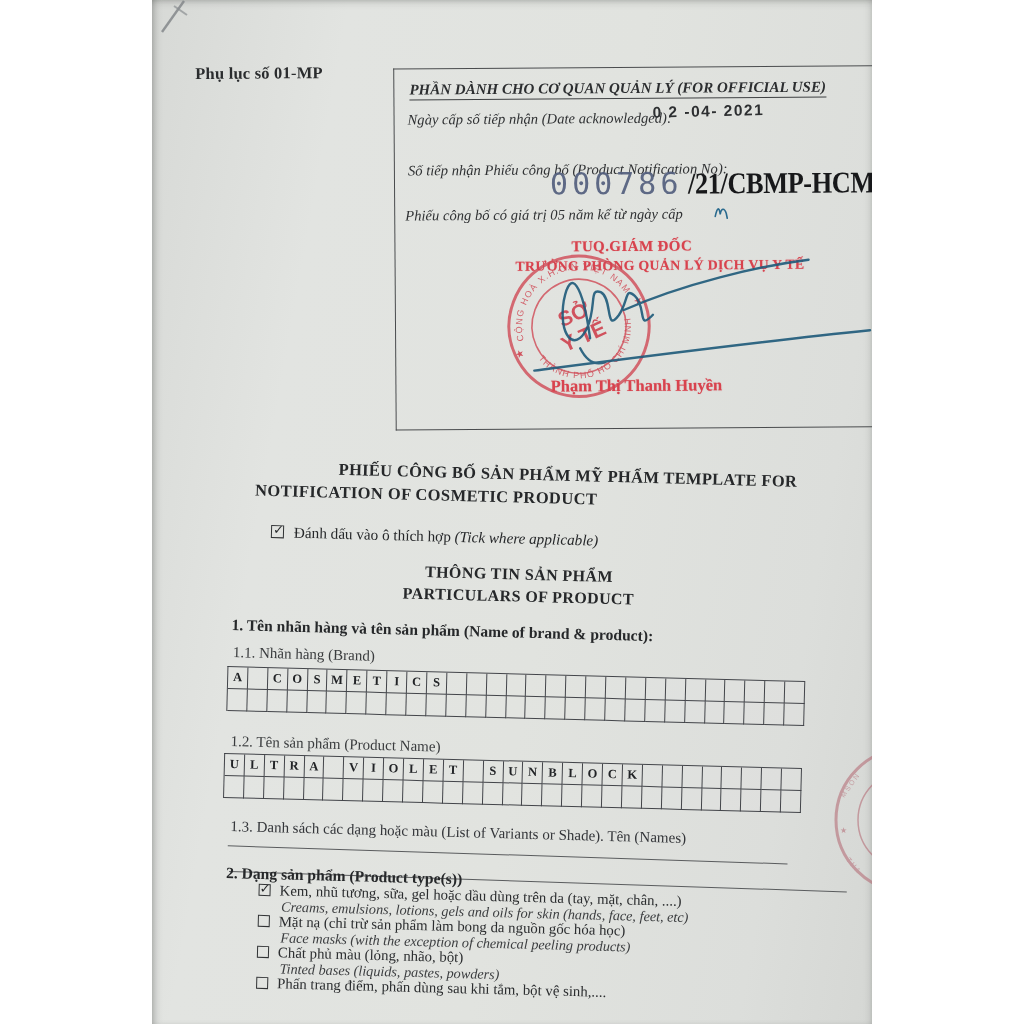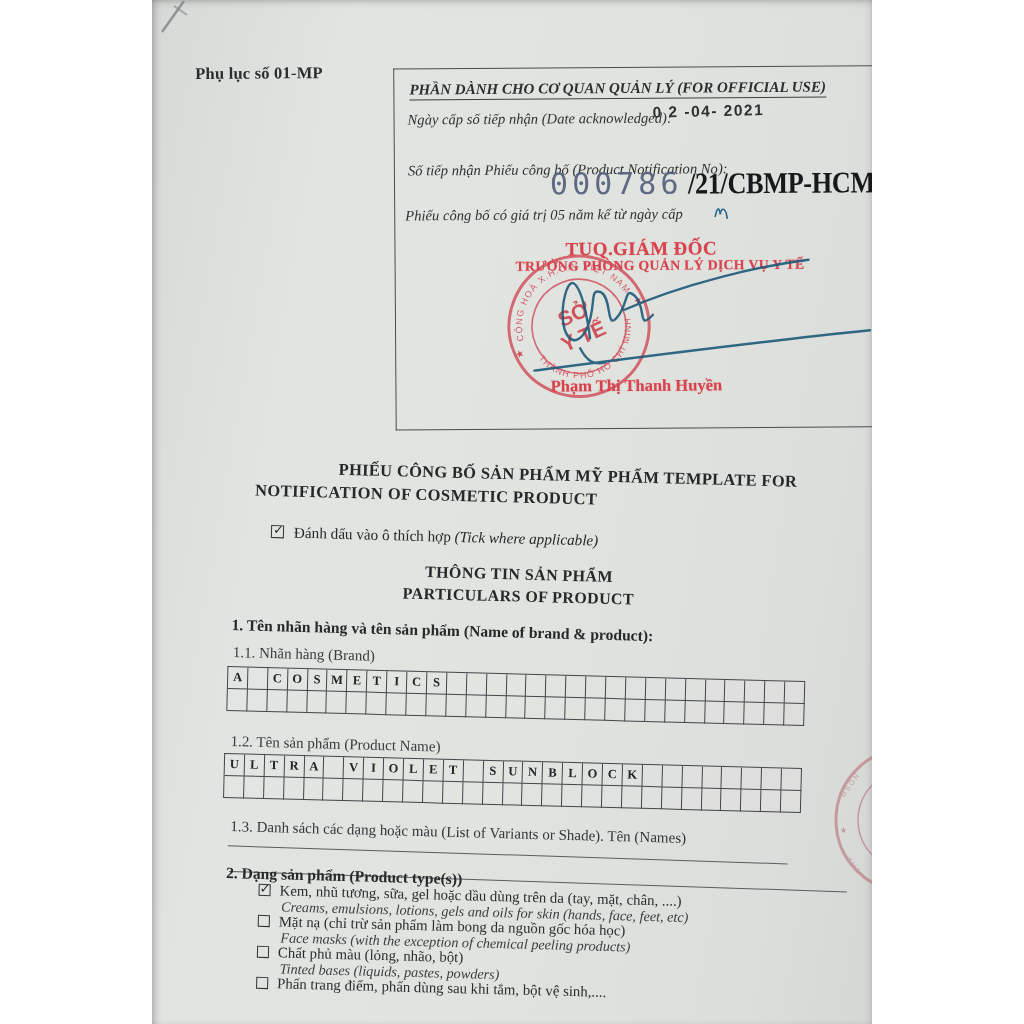--- a/index.html
+++ b/index.html
@@ -22,21 +22,21 @@
   .obox-head{position:absolute;left:15px;top:12px;font-style:italic;font-weight:700;font-size:15px;
     border-bottom:1.2px solid #3e4042;padding-bottom:1px;color:#2c2e30;}
   .lbl{position:absolute;font-style:italic;font-size:14.6px;color:#303234;}
   .datestamp{position:absolute;left:258px;top:35px;font-family:"Liberation Sans","DejaVu Sans",sans-serif;
     font-weight:700;font-size:15.5px;letter-spacing:1.5px;color:#2d2f31;transform:rotate(-1deg);}
   .numrow{position:absolute;left:155px;top:98px;white-space:nowrap;}
   .notifnum{font-family:"DejaVu Sans Mono",monospace;font-size:30px;color:#535f7e;letter-spacing:4px;opacity:.92;}
   .notifsuffix{font-family:"Liberation Serif",serif;font-weight:600;font-size:30px;color:#17181a;
     display:inline-block;transform:scaleX(.88);transform-origin:left;margin-left:6px;letter-spacing:-0.5px;}
   .redline{position:absolute;font-weight:700;color:#d8434e;text-shadow:0 0 1px rgba(216,67,78,.45);white-space:nowrap;}
-  .rt1{left:170px;top:170px;font-size:19px;letter-spacing:.4px;}
+  .rt1{left:176px;top:170px;font-size:15px;letter-spacing:.4px;}
   .rt2{left:120px;top:190px;font-size:13.8px;letter-spacing:.3px;}
   .signername{position:absolute;left:95px;top:308px;width:290px;text-align:center;font-weight:700;
     font-size:16.5px;color:#d8434e;text-shadow:0 0 1px rgba(216,67,78,.5);}
 
   .stampwrap{position:absolute;left:97px;top:172px;width:172px;height:172px;transform:rotate(-24deg);opacity:.92;}
   .sigsvg{position:absolute;left:78px;top:172px;width:402px;height:165px;}
   .ticksvg{position:absolute;left:318px;top:137px;width:18px;height:16px;}
 
   
   .pstamp{position:absolute;left:678px;top:738px;width:42px;height:168px;overflow:hidden;opacity:.55;}

